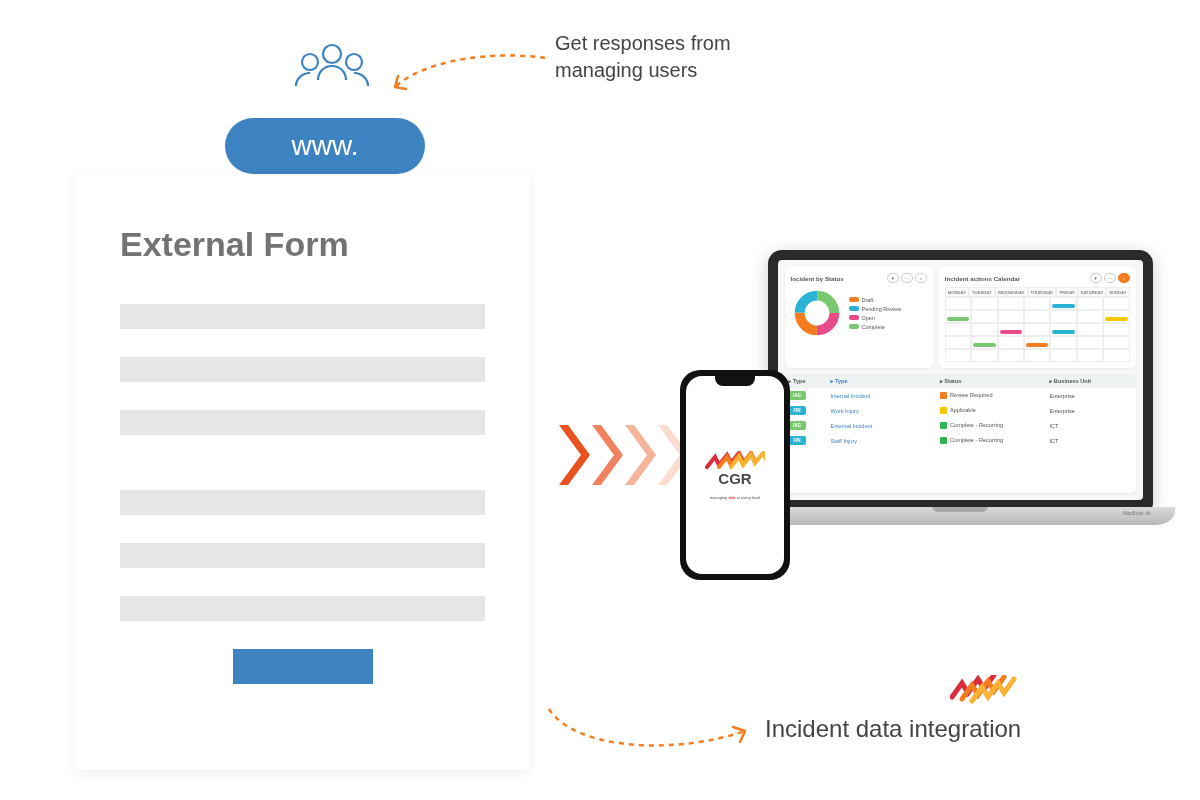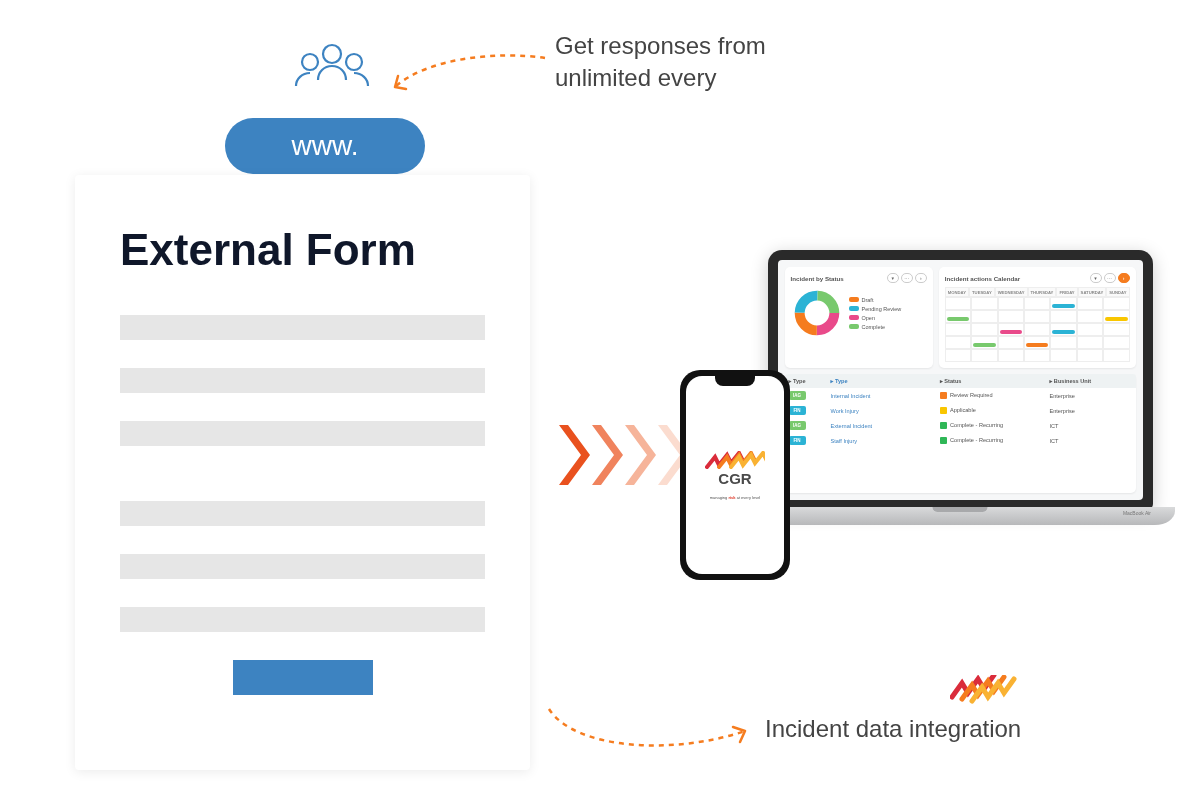--- a/index.html
+++ b/index.html
@@ -16,23 +16,23 @@
   .form-card {
     position: absolute;
     left: 75px; top: 175px;
     width: 455px; height: 595px;
     background: #fff;
     box-shadow: 0 2px 12px rgba(0,0,0,0.08);
     border-radius: 4px;
     padding: 50px 45px 45px 45px;
   }
   .form-card h1 {
-    font-size: 44px;
+    font-size: 34px;
     font-weight: 700;
-    color: #0f172a;
+    color: #737373;
     margin-bottom: 40px;
     font-family: "Helvetica Neue", Arial, sans-serif;
   }
   .form-field {
     height: 25px;
     background: #e6e6e6;
     margin-bottom: 28px;
   }
   .form-field.gap { margin-bottom: 55px; }
   .form-submit {
@@ -55,21 +55,21 @@
     position: absolute;
     left: 290px; top: 38px;
     width: 85px; height: 70px;
     color: #3d83c1;
   }
 
   
   .annotation-top {
     position: absolute;
     left: 555px; top: 30px;
-    font-size: 24px; color: #444;
+    font-size: 20px; color: #444;
     line-height: 1.35;
   }
   .annotation-bottom {
     position: absolute;
     left: 765px; top: 715px;
     font-size: 24px; color: #444;
   }
   .zigzag-logo-small {
     position: absolute;
     left: 950px; top: 675px;
@@ -228,21 +228,21 @@
     <path d="M78 48c0-7-6-13-14-13"></path>
   </svg>
 </div>
 
 <div class="www-pill">
   <span>www.</span>
 </div>
 
 <div class="annotation-top">
   <span>Get responses from</span><br>
-  <span>unlimited every</span>
+  <span>managing users</span>
 </div>
 <svg class="arrow-top" viewBox="0 0 160 45">
   <path d="M158 5 C110 -2, 40 5, 8 34" fill="none" stroke="#f57c1f" stroke-width="2.5" stroke-dasharray="5 5"></path>
   <path d="M8 34 l3 -11 M8 34 l11 2" fill="none" stroke="#f57c1f" stroke-width="2.5" stroke-linecap="round"></path>
 </svg>
 
 <div class="form-card">
   <h1>External Form</h1>
   <div class="form-field"></div>
   <div class="form-field"></div>

